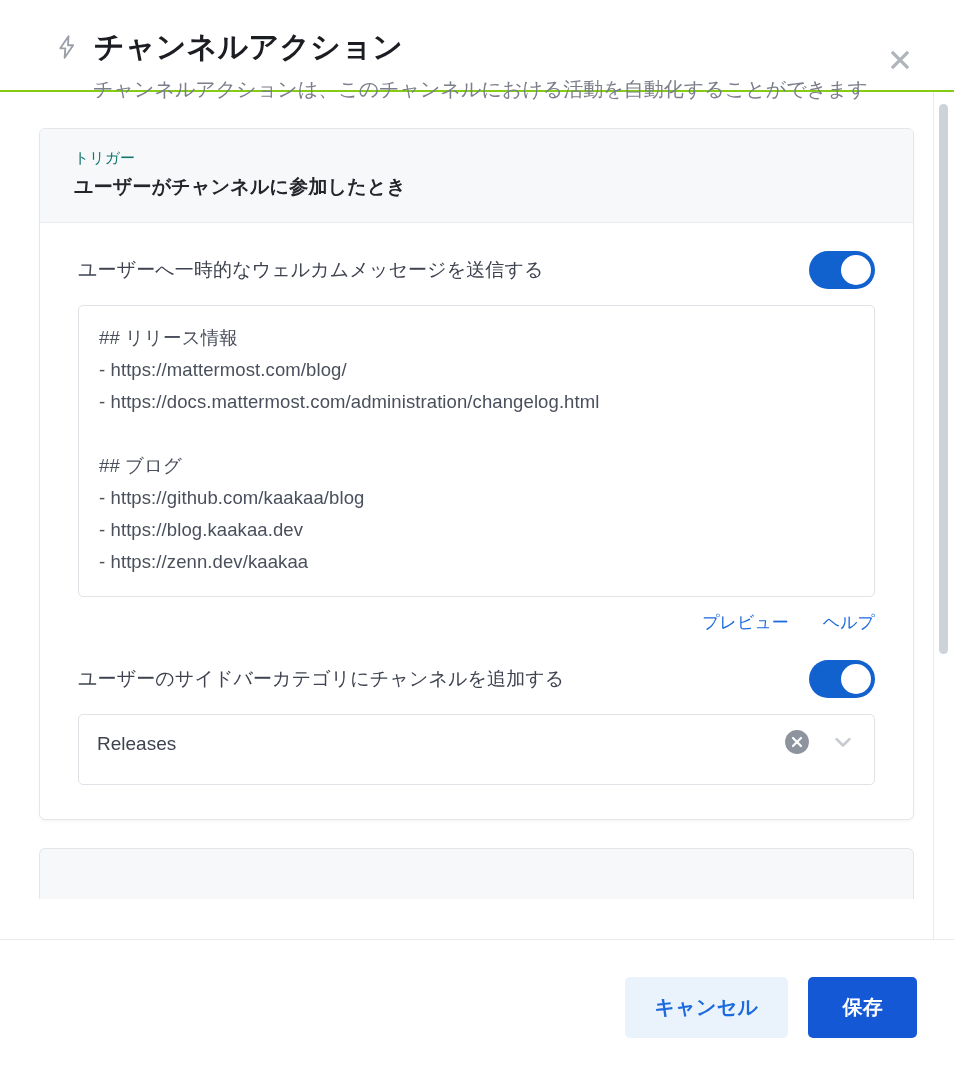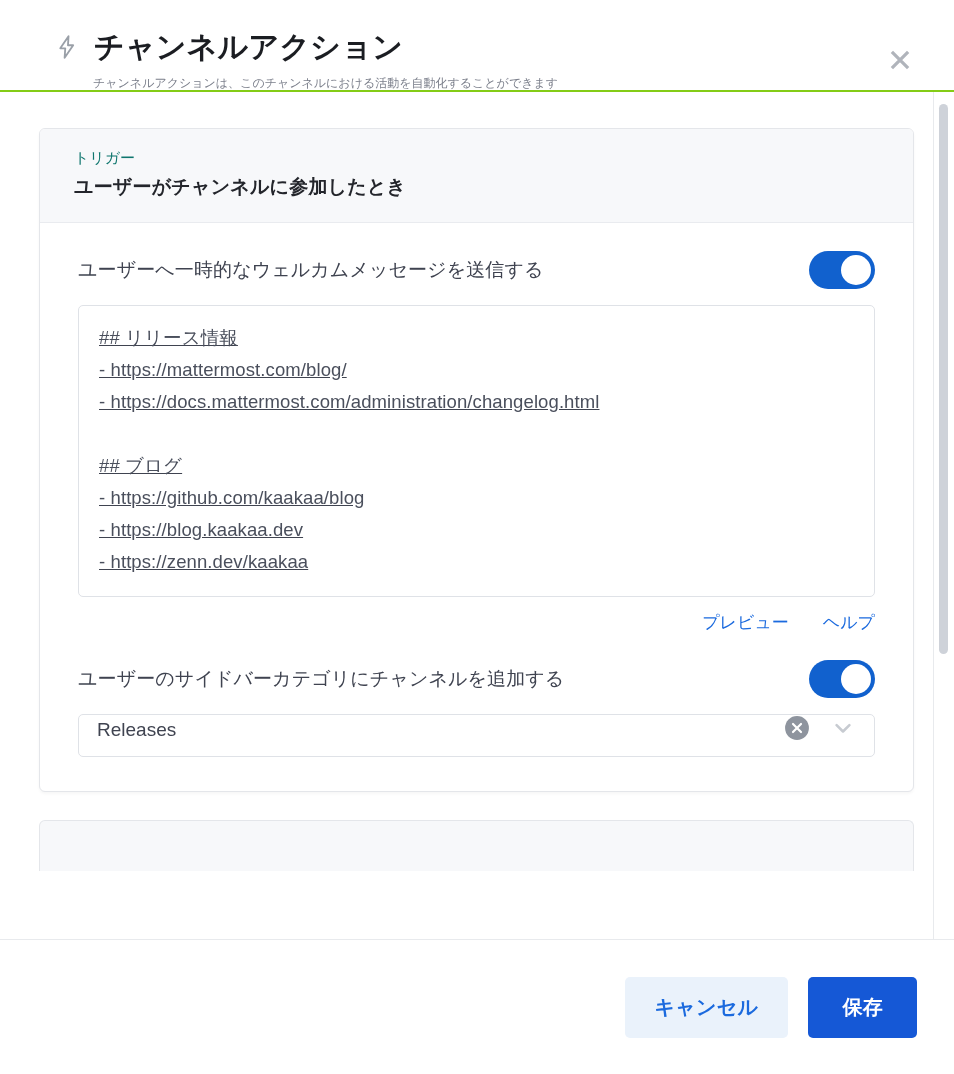--- a/index.html
+++ b/index.html
@@ -50,21 +50,21 @@
   .modal-title {
     font-size: 30px;
     font-weight: bold;
     color: #1b1d22;
     letter-spacing: 0.2px;
     line-height: 1.1;
     margin: 0;
   }
   .modal-subtitle {
     margin: 12px 0 0 45px;
-    font-size: 12px;
+    font-size: 20px;
     color: #7b7f8b;
     line-height: 1.4;
   }
   .close-btn {
     position: absolute;
     top: 38px;
     right: 32px;
     width: 44px;
     height: 44px;
     border: none;
@@ -153,21 +153,20 @@
     background: #ffffff;
   }
 
   .msg-box {
     border: 1px solid #dfe2e7;
     border-radius: 5px;
     background: #ffffff;
     padding: 16px 20px 18px 20px;
     min-height: 264px;
     box-sizing: border-box;
-    text-decoration: underline;
   }
   .msg-line {
     font-size: 18.5px;
     line-height: 32px;
     color: #4a4f5c;
     white-space: pre;
     letter-spacing: 0.1px;
   }
   .msg-line.blank { height: 32px; }
 
@@ -181,21 +180,21 @@
   .link-row a {
     color: #1b6ade;
     font-size: 17px;
     text-decoration: none;
     cursor: pointer;
   }
 
   .select-box {
     border: 1px solid #dfe2e7;
     border-radius: 5px;
-    height: 43px;
+    height: 71px;
     display: flex;
     align-items: center;
     padding: 0 14px 12px 18px;
     background: #fff;
     box-sizing: border-box;
   }
   .select-value {
     flex: 1 1 auto;
     font-size: 19px;
     color: #3f4350;

